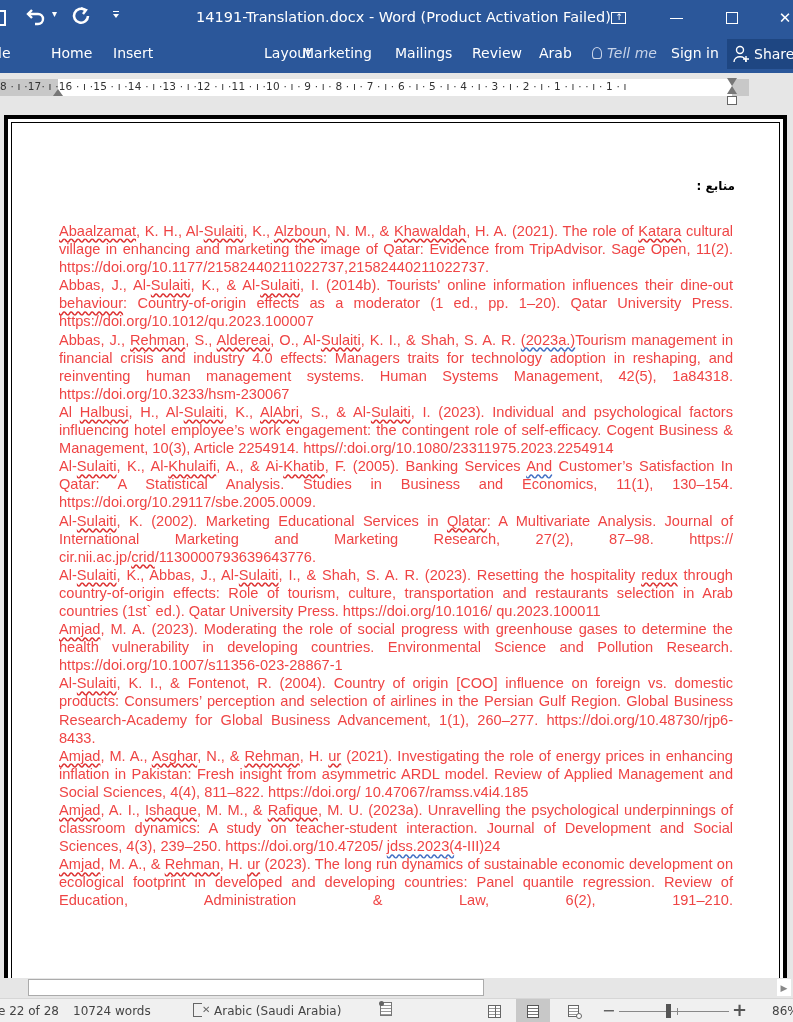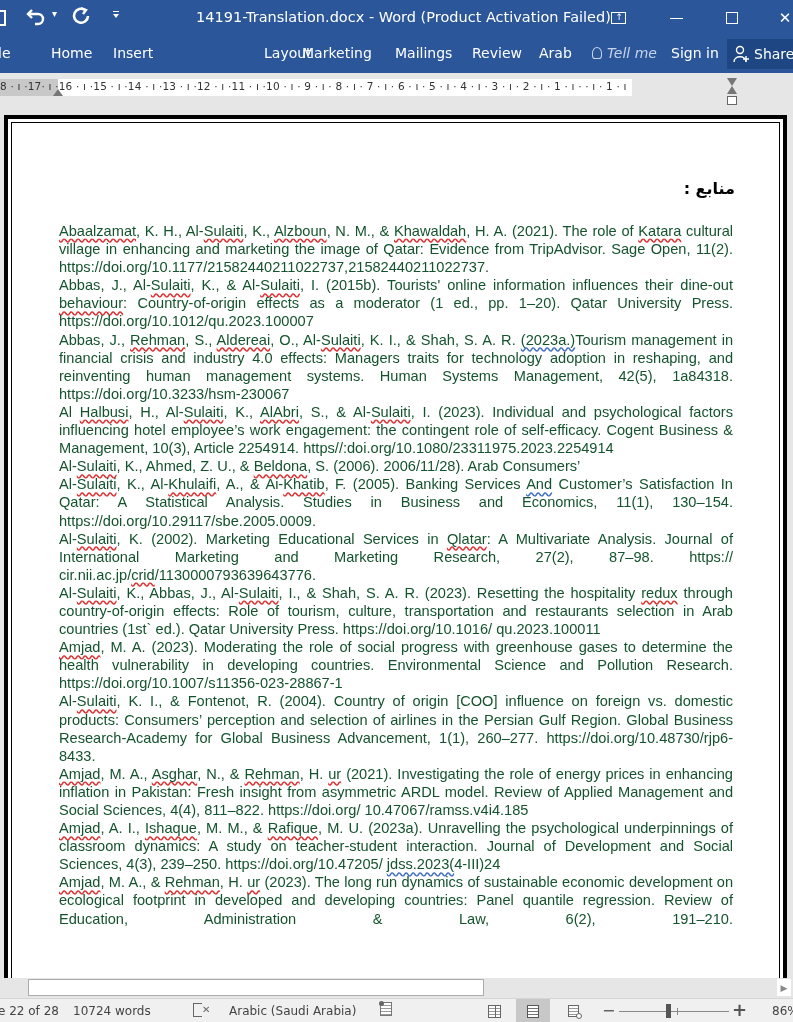--- a/index.html
+++ b/index.html
@@ -6,30 +6,30 @@
   html, body { width: 793px; height: 1022px; overflow: hidden; background: #e6e6e6; font-family: "DejaVu Sans", sans-serif; }
   .titlebar { position: absolute; left: 0; top: 0; width: 793px; height: 36px; background: #2b579a; color: #fff; }
   .titlebar .qat { position: absolute; top: 0; height: 36px; display: flex; align-items: center; }
   .titlebar .title { position: absolute; left: 196px; top: 9px; font-size: 14.5px; color: #fff; white-space: nowrap; }
   .win-btn { position: absolute; top: 0; height: 36px; width: 46px; display: flex; align-items: center; justify-content: center; color: #fff; font-size: 16px; }
   .ribbon { position: absolute; left: 0; top: 36px; width: 793px; height: 37px; background: #2b579a; color: #fff; }
   .tab { position: absolute; top: 9px; font-size: 14px; color: #fff; white-space: nowrap; }
   .tab.dim { color: #c7d3e8; }
   .share { position: absolute; left: 727px; top: 3px; width: 70px; height: 30px; background: #1e4682; display: flex; align-items: center; padding-left: 6px; font-size: 14px; }
   .ruler-bg { position: absolute; left: 0; top: 73px; width: 793px; height: 32px; background: #e6e6e6; }
-  .ruler { position: absolute; left: 0; top: 79px; width: 632px; height: 17px; background: #fff; font-size: 10.5px; color: #333; white-space: nowrap; overflow: hidden; }
+  .ruler { position: absolute; left: 0; top: 79px; width: 749px; height: 17px; background: #fff; font-size: 10.5px; color: #333; white-space: nowrap; overflow: hidden; }
   .ruler .shade-l { position: absolute; left: 0; top: 0; width: 58px; height: 17px; background: #c8c8c8; }
   .ruler .shade-r { position: absolute; left: 732px; top: 0; width: 61px; height: 17px; background: #c8c8c8; }
   .ruler .nums { position: absolute; left: 0; top: 1px; letter-spacing: 0.2px; }
   .indent-marker { position: absolute; width: 10px; height: 9px; border: 1px solid #666; background: #fff; }
   .workspace { position: absolute; left: 0; top: 105px; width: 793px; height: 873px; background: #e6e6e6; overflow: hidden; }
   .page { position: absolute; left: 4px; top: 10px; width: 783px; height: 900px; background: #fff; border: 4px solid #000; }
   .page-inner { position: absolute; left: 3px; top: 3px; right: 3px; bottom: 0; border: 1px solid #000; border-bottom: none; }
-  .heading-ar { position: absolute; right: 48px; top: 60px; font-family: "DejaVu Sans", sans-serif; font-size: 16px; font-weight: bold; direction: rtl; color: #000; }
-  .refs { position: absolute; left: 51px; top: 103px; width: 674px; font-family: "Liberation Sans", sans-serif; font-size: 14.6px; line-height: 18.1px; color: #14532d; }
+  .heading-ar { position: absolute; right: 48px; top: 60px; font-family: "DejaVu Sans", sans-serif; font-size: 12px; font-weight: bold; direction: rtl; color: #000; }
+  .refs { position: absolute; left: 51px; top: 103px; width: 674px; font-family: "Liberation Sans", sans-serif; font-size: 14.6px; line-height: 18.1px; color: #ef4444; }
   .ref { text-align: justify; text-align-last: left; }
   .ref.last-justify { text-align-last: justify; }
   .sq { text-decoration: underline wavy #d33; text-decoration-skip-ink: none; text-underline-offset: 2px; }
   .sqb { text-decoration: underline wavy #4470c4; text-decoration-skip-ink: none; text-underline-offset: 2px; }
   .hscroll { position: absolute; left: 0; top: 978px; width: 793px; height: 20px; background: #e6e6e6; }
   .hscroll .track { position: absolute; left: 28px; top: 1px; width: 456px; height: 17px; background: #fff; border: 1px solid #ababab; }
   .hscroll .right-arrow { position: absolute; left: 777px; top: 1px; width: 14px; height: 17px; background: #fff; color: #888; font-size: 9px; display: flex; align-items: center; justify-content: center; }
   .statusbar { position: absolute; left: 0; top: 998px; width: 793px; height: 24px; background: #f0f0f0; color: #444; font-size: 12px; border-top: 1px solid #d6d6d6; }
   .statusbar .item { position: absolute; top: 5px; white-space: nowrap; }
   .view-btn { position: absolute; top: 0; height: 24px; width: 34px; display: flex; align-items: center; justify-content: center; }
@@ -120,24 +120,23 @@
   <div style="width:0;height:0;border-left:5px solid transparent;border-right:5px solid transparent;border-bottom:8px solid #777;"></div>
 </div>
 <div class="indent-marker" style="left:727px;top:96px;"></div>
 
 <div class="workspace">
   <div class="page">
     <div class="page-inner"></div>
     <div class="heading-ar">منابع :</div>
     <div class="refs" id="refs">
         <div class="ref"><span class="sq">Abaalzamat</span><span>, K. H., Al-</span><span class="sq">Sulaiti</span><span>, K., </span><span class="sq">Alzboun</span><span>, N. M., &amp; </span><span class="sq">Khawaldah</span><span>, H. A. (2021). The role of </span><span class="sq">Katara</span><span> cultural village in enhancing and marketing the image of Qatar: Evidence from TripAdvisor. Sage Open, 11(2). https://doi.org/10.1177/21582440211022737,21582440211022737.</span></div>
-        <div class="ref"><span>Abbas, J., Al-</span><span class="sq">Sulaiti</span><span>, K., &amp; Al-</span><span class="sq">Sulaiti</span><span>, I. (2015b). Tourists' online information influences their dine-out </span><span class="sq">behaviour</span><span>: Country-of-origin effects as a moderator (1 ed., pp. 1–20). Qatar University Press. https://doi.org/10.1012/qu.2023.100007</span></div>
+        <div class="ref"><span>Abbas, J., Al-</span><span class="sq">Sulaiti</span><span>, K., &amp; Al-</span><span class="sq">Sulaiti</span><span>, I. (2014b). Tourists' online information influences their dine-out </span><span class="sq">behaviour</span><span>: Country-of-origin effects as a moderator (1 ed., pp. 1–20). Qatar University Press. https://doi.org/10.1012/qu.2023.100007</span></div>
         <div class="ref"><span>Abbas, J., </span><span class="sq">Rehman</span><span>, S., </span><span class="sq">Aldereai</span><span>, O., Al-</span><span class="sq">Sulaiti</span><span>, K. I., &amp; Shah, S. A. R. </span><span class="sqb">(2023a.)</span><span>Tourism management in financial crisis and industry 4.0 effects: Managers traits for technology adoption in reshaping, and reinventing human management systems. Human Systems Management, 42(5), 1a84318. https://doi.org/10.3233/hsm-230067</span></div>
         <div class="ref"><span>Al </span><span class="sq">Halbusi</span><span>, H., Al-</span><span class="sq">Sulaiti</span><span>, K., </span><span class="sq">AlAbri</span><span>, S., &amp; Al-</span><span class="sq">Sulaiti</span><span>, I. (2023). Individual and psychological factors influencing hotel employee’s work engagement: the contingent role of self-efficacy. Cogent Business &amp; Management, 10(3), Article 2254914. https//:doi.org/10.1080/23311975.2023.2254914</span></div>
-        <div class="ref"><span>Al-</span><span class="sq">Sulaiti</span><span>, K., Ahmed, Z. U., &amp; </span><span class="sq">Beldona</span><span>, S. (2006). 2006/11/28). Arab Consumers’</span></div>
         <div class="ref"><span>Al-</span><span class="sq">Sulaiti</span><span>, K., Al-</span><span class="sq">Khulaifi</span><span>, A., &amp; Ai-</span><span class="sq">Khatib</span><span>, F. (2005). Banking Services </span><span class="sqb">And</span><span> Customer’s Satisfaction In Qatar: A Statistical Analysis. Studies in Business and Economics, 11(1), 130–154. https://doi.org/10.29117/sbe.2005.0009.</span></div>
         <div class="ref"><span>Al-</span><span class="sq">Sulaiti</span><span>, K. (2002). Marketing Educational Services in </span><span class="sq">Qlatar</span><span>: A Multivariate Analysis. Journal of International Marketing and Marketing Research, 27(2), 87–98. https:// cir.nii.ac.jp/</span><span class="sq">crid</span><span>/1130000793639643776.</span></div>
         <div class="ref"><span>Al-</span><span class="sq">Sulaiti</span><span>, K., Abbas, J., Al-</span><span class="sq">Sulaiti</span><span>, I., &amp; Shah, S. A. R. (2023). Resetting the hospitality </span><span class="sq">redux</span><span> through country-of-origin effects: Role of tourism, culture, transportation and restaurants selection in Arab countries (1st` ed.). Qatar University Press. https://doi.org/10.1016/ qu.2023.100011</span></div>
         <div class="ref"><span class="sq">Amjad</span><span>, M. A. (2023). Moderating the role of social progress with greenhouse gases to determine the health vulnerability in developing countries. Environmental Science and Pollution Research. https://doi.org/10.1007/s11356-023-28867-1</span></div>
         <div class="ref"><span>Al-</span><span class="sq">Sulaiti</span><span>, K. I., &amp; Fontenot, R. (2004). Country of origin [COO] influence on foreign vs. domestic products: Consumers’ perception and selection of airlines in the Persian Gulf Region. Global Business Research-Academy for Global Business Advancement, 1(1), 260–277. https://doi.org/10.48730/rjp6-8433.</span></div>
         <div class="ref"><span class="sq">Amjad</span><span>, M. A., </span><span class="sq">Asghar</span><span>, N., &amp; </span><span class="sq">Rehman</span><span>, H. </span><span class="sq">ur</span><span> (2021). Investigating the role of energy prices in enhancing inflation in Pakistan: Fresh insight from asymmetric ARDL model. Review of Applied Management and Social Sciences, 4(4), 811–822. https://doi.org/ 10.47067/ramss.v4i4.185</span></div>
         <div class="ref"><span class="sq">Amjad</span><span>, A. I., </span><span class="sq">Ishaque</span><span>, M. M., &amp; </span><span class="sq">Rafique</span><span>, M. U. (2023a). Unravelling the psychological underpinnings of classroom dynamics: A study on teacher-student interaction. Journal of Development and Social Sciences, 4(3), 239–250. https://doi.org/10.47205/ </span><span class="sqb">jdss.2023(</span><span>4-III)24</span></div>
         <div class="ref last-justify"><span class="sq">Amjad</span><span>, M. A., &amp; </span><span class="sq">Rehman</span><span>, H. </span><span class="sq">ur</span><span> (2023). The long run dynamics of sustainable economic development on ecological footprint in developed and developing countries: Panel quantile regression. Review of Education, Administration &amp; Law, 6(2), 191–210.</span></div>
       </div>
   </div>
@@ -147,21 +146,21 @@
   <div class="track"></div>
   <div class="right-arrow">▶</div>
 </div>
 
 <div class="statusbar">
   <span class="item" style="left:-2px;">e 22 of 28</span>
   <span class="item" style="left:73px;">10724 words</span>
   <span class="item" style="left:193px;top:3px;">
     <span style="display:inline-block;width:9px;height:14px;border:1px solid #666;border-right:none;vertical-align:middle;"></span><span style="font-size:10px;color:#666;vertical-align:middle;">✕</span>
   </span>
-  <span class="item" style="left:229px;">Arabic (Saudi Arabia)</span>
+  <span class="item" style="left:214px;">Arabic (Saudi Arabia)</span>
   <span class="item" style="left:380px;top:3px;">
     <span style="display:inline-block;width:12px;height:14px;border:1px solid #777;background:repeating-linear-gradient(#fff 0 2px,#999 2px 3px);position:relative;"><span style="position:absolute;left:-2px;top:-2px;width:5px;height:5px;border-radius:50%;background:#666;"></span></span>
   </span>
   <div class="view-btn" style="left:477px;">
     <span style="display:inline-block;width:13px;height:13px;border:1px solid #666;background:linear-gradient(90deg,transparent 6px,#666 6px 7px,transparent 7px),repeating-linear-gradient(#fff 0 2px,#999 2px 3px);"></span>
   </div>
   <div class="view-btn active" style="left:516px;">
     <span style="display:inline-block;width:12px;height:13px;border:1px solid #555;background:repeating-linear-gradient(#fff 0 2px,#777 2px 3px);"></span>
   </div>
   <div class="view-btn" style="left:556px;">

